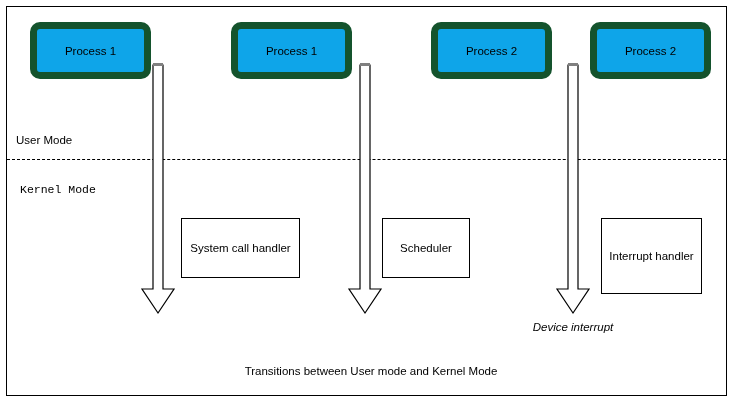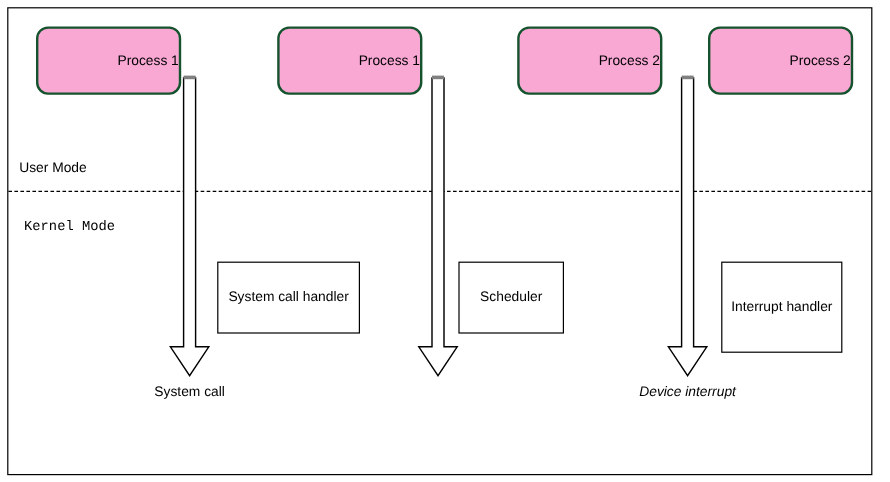--- a/index.html
+++ b/index.html
@@ -41,26 +41,26 @@
   .mode-label {
     position: absolute;
     font-size: 11.5px;
     line-height: 14px;
     color: #000000;
     white-space: nowrap;
   }
   .proc-box {
     position: absolute;
     box-sizing: border-box;
-    border: 2px solid #14532d;
+    border: 7px solid #14532d;
     border-radius: 10px;
-    background: #f9a8d4;
+    background: #0ea5e9;
     display: flex;
     align-items: center;
-    justify-content: flex-end;
+    justify-content: center;
     font-size: 11.5px;
     color: #000000;
   }
   .handler-box {
     position: absolute;
     box-sizing: border-box;
     border: 1px solid #000000;
     background: #ffffff;
     display: flex;
     align-items: center;
@@ -130,31 +130,31 @@
   <div class="handler-box" style="left:601px; top:218px; width:101px; height:76px;">
     <span>Interrupt handler</span>
   </div>
 
   <div class="arrow-wrap" style="left:142px; top:63px;">
     <svg width="32" height="250" viewBox="0 0 32 250">
       <path d="M11 2 L11 226 L0 226 L16 250 L32 226 L21 226 L21 2 Z" fill="#ffffff" stroke="#000000" stroke-width="1.2"></path>
       <rect x="11" y="0" width="10" height="3" fill="#808080"></rect>
     </svg>
   </div>
-  <div class="arrow-label" style="left:98px; top:320px; width:120px;">System call</div>
 
   <div class="arrow-wrap" style="left:349px; top:63px;">
     <svg width="32" height="250" viewBox="0 0 32 250">
       <path d="M11 2 L11 226 L0 226 L16 250 L32 226 L21 226 L21 2 Z" fill="#ffffff" stroke="#000000" stroke-width="1.2"></path>
       <rect x="11" y="0" width="10" height="3" fill="#808080"></rect>
     </svg>
   </div>
 
   <div class="arrow-wrap" style="left:557px; top:63px;">
     <svg width="32" height="250" viewBox="0 0 32 250">
       <path d="M11 2 L11 226 L0 226 L16 250 L32 226 L21 226 L21 2 Z" fill="#ffffff" stroke="#000000" stroke-width="1.2"></path>
       <rect x="11" y="0" width="10" height="3" fill="#808080"></rect>
     </svg>
   </div>
   <div class="arrow-label" style="left:513px; top:320px; width:120px;font-style:italic;">Device interrupt</div>
 
+  <div class="caption" style="top:364px;">Transitions between User mode and Kernel Mode</div>
 
 </div>
 
 </body></html>

